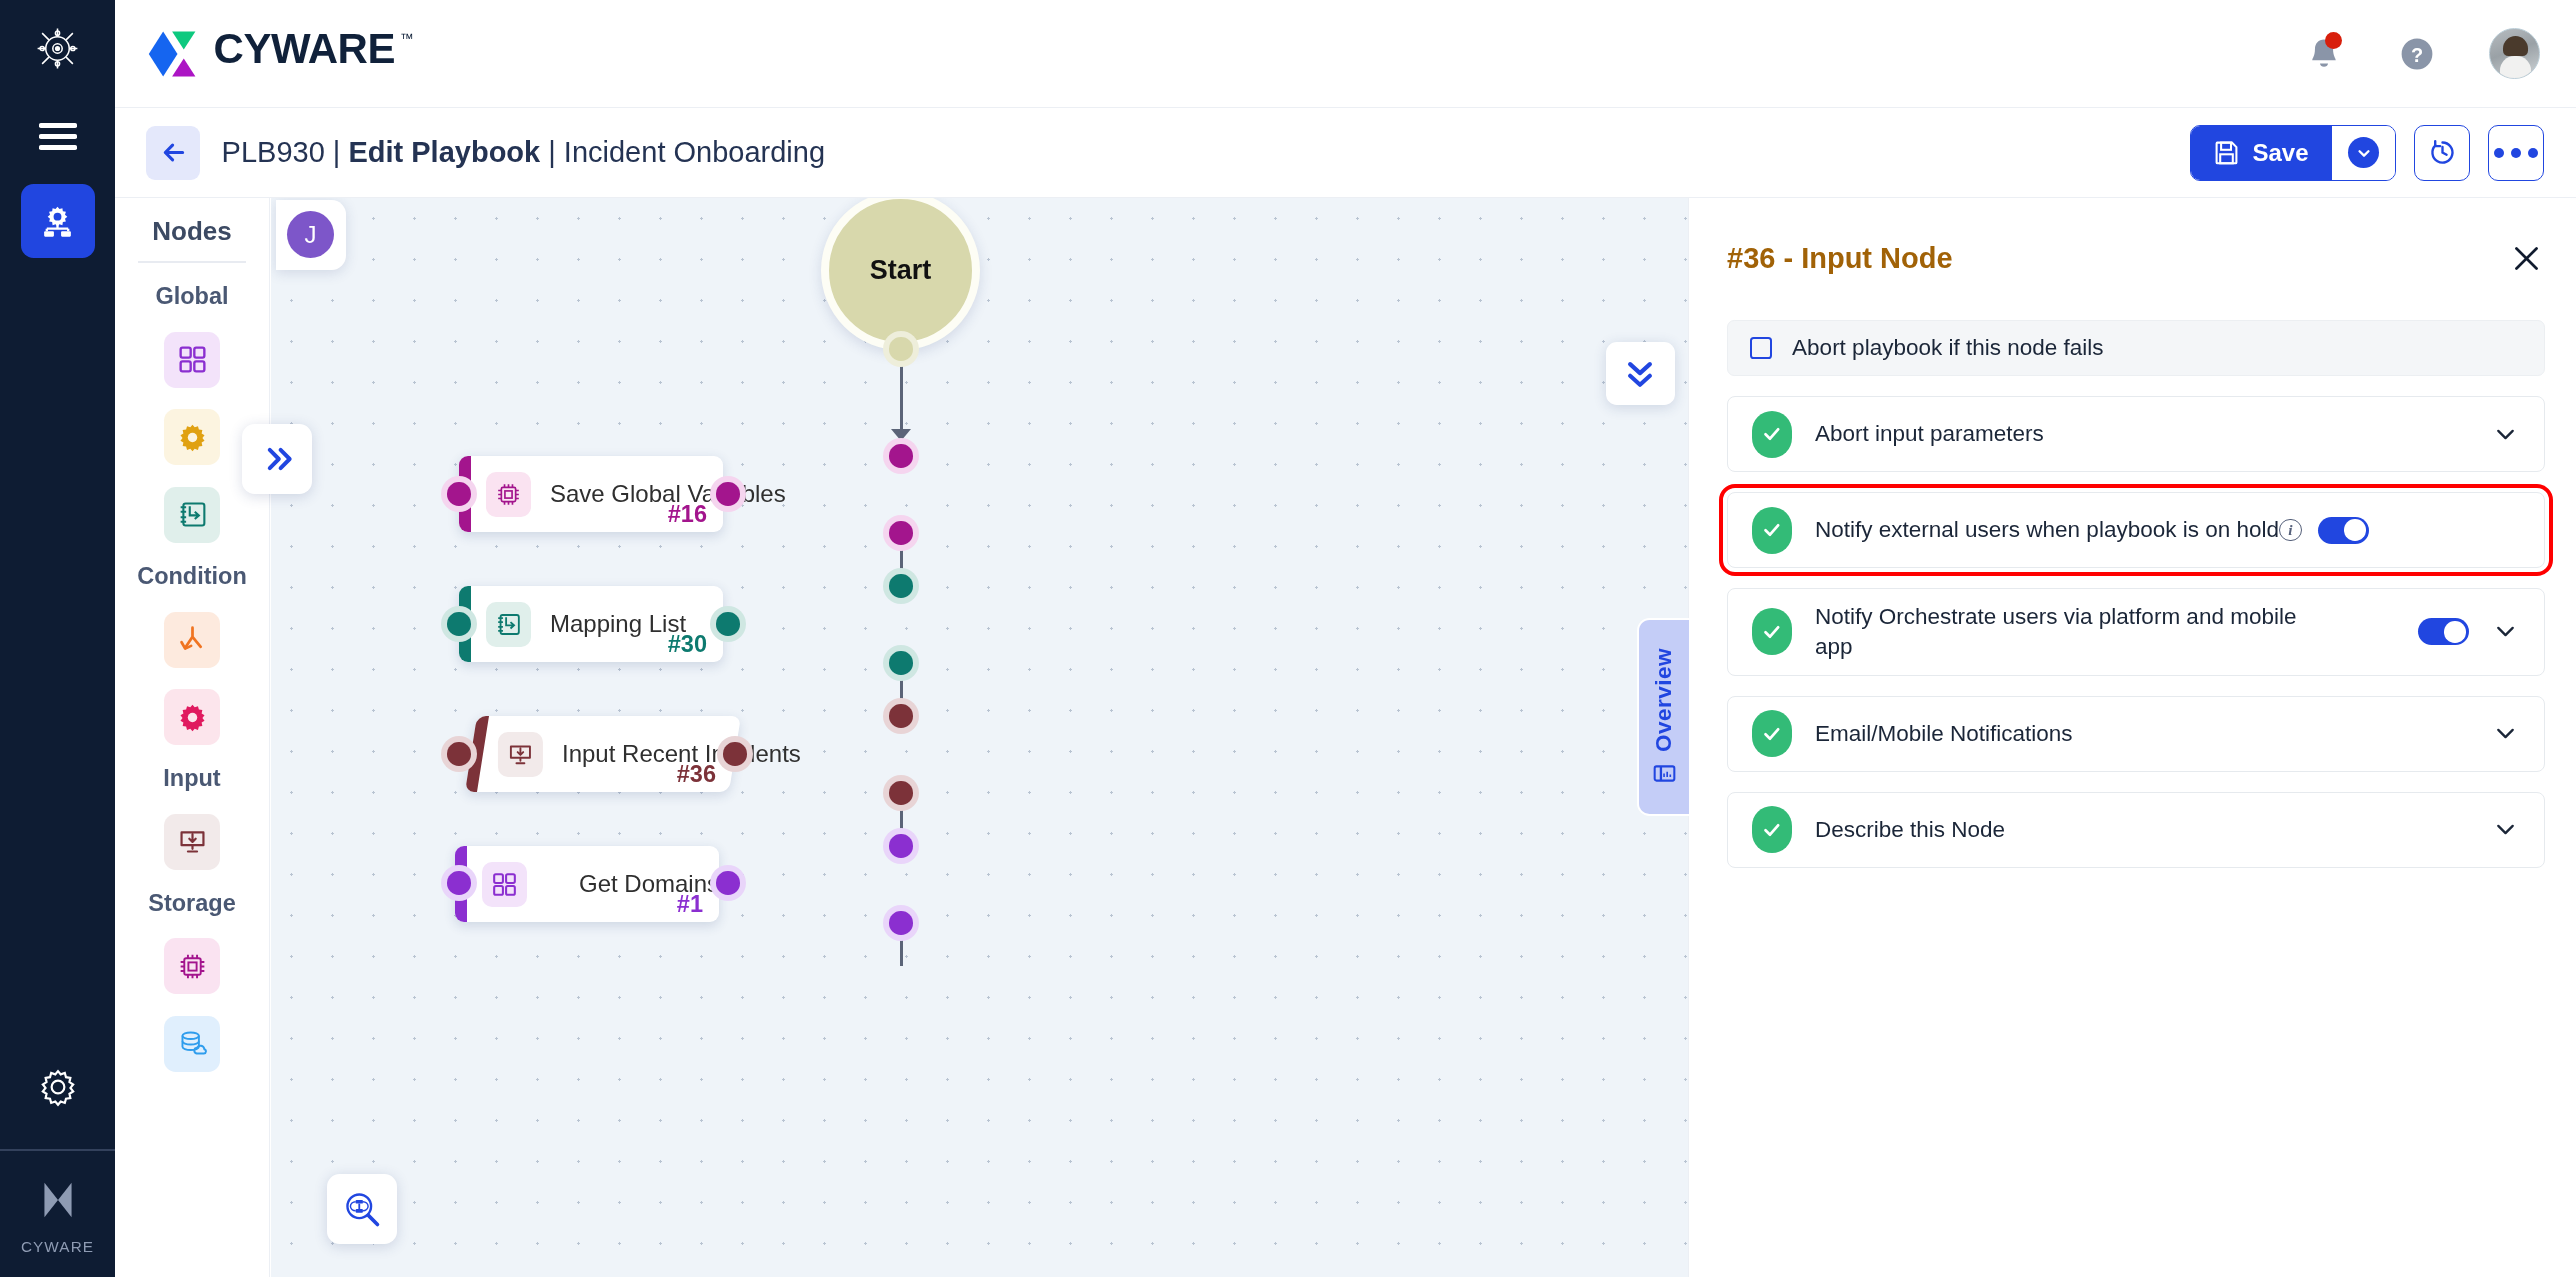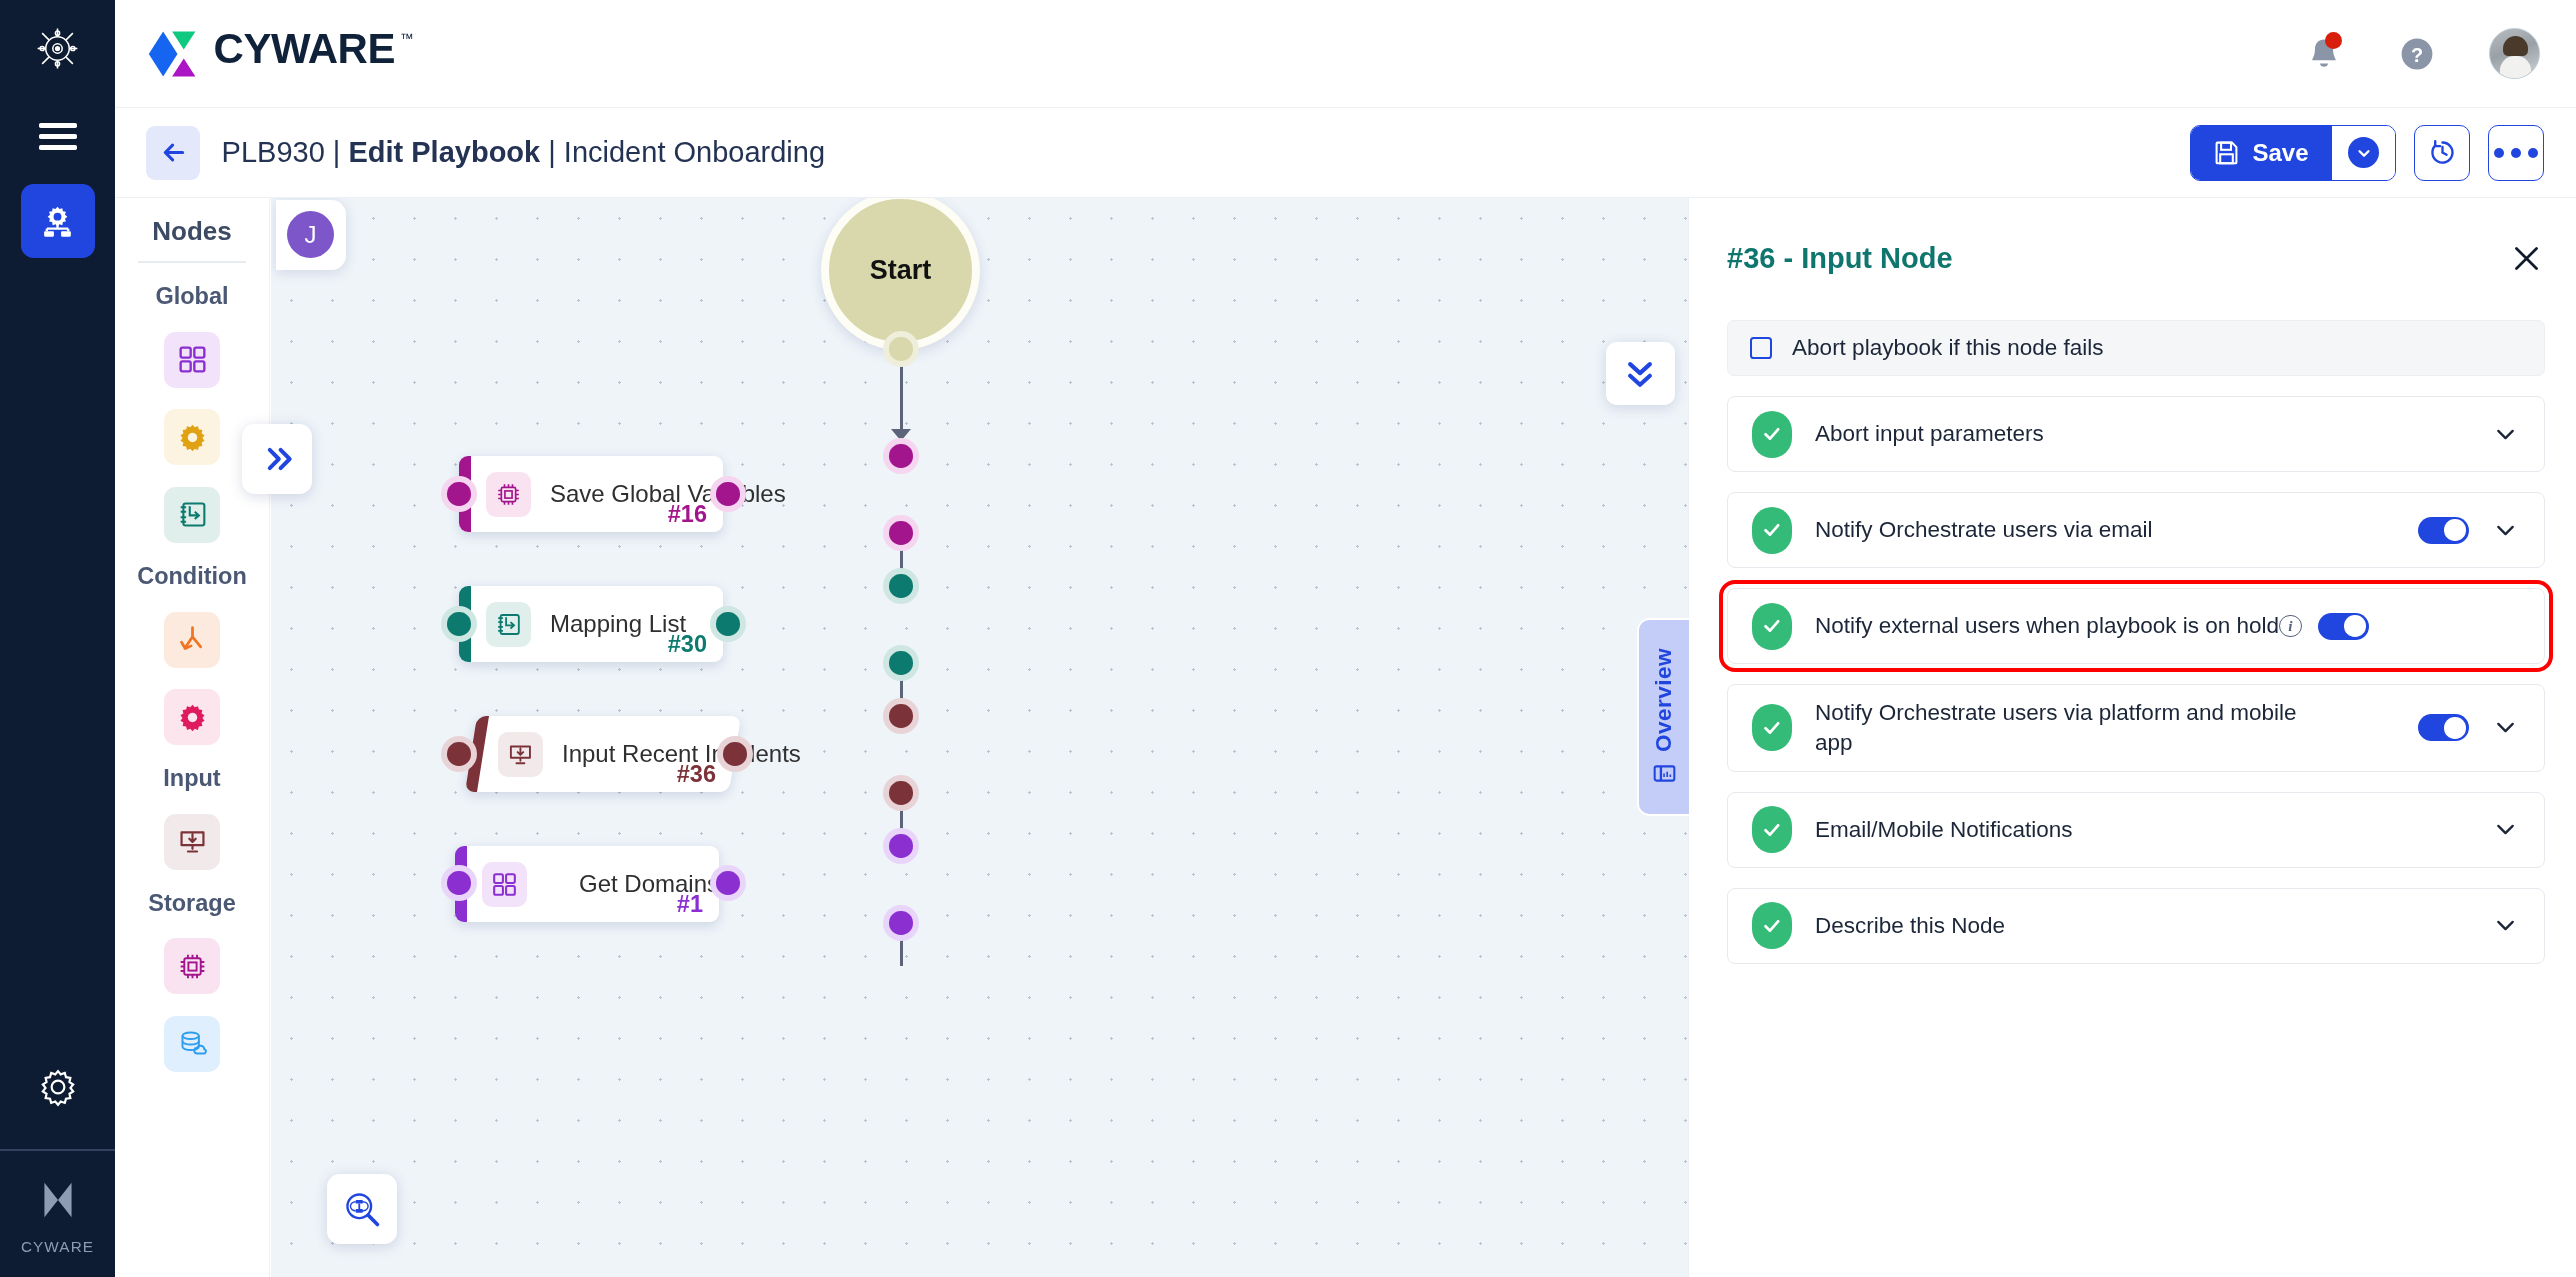--- a/index.html
+++ b/index.html
@@ -187,21 +187,21 @@
   .arrowhead { position:absolute; width:0;height:0; z-index:3;
      border-left:10px solid transparent; border-right:10px solid transparent;
      border-top:12.6px solid #5b6478;}
 
   
   .detail {
     position:absolute; left:1688px; top:198px; width:888px; height:1079px; background:#fff;
     border-left:1.8px solid #eceff4;
   }
   .detail-head { display:flex; align-items:center; padding: 41px 31px 0 38px; }
-  .detail-title { font-size:29px; font-weight:700; color:#0f766e; }
+  .detail-title { font-size:29px; font-weight:700; color:#a16207; }
   .detail-close { margin-left:auto; cursor:pointer; width:38px;height:38px;
       display:flex;align-items:center;justify-content:center;}
   .abort-row {
     margin: 43px 31px 0 38px; height:56px; background:#f4f6f8; border-radius:7.2px;
     border:0.9px solid #eceff2; display:flex; align-items:center; padding-left:21.6px; gap:20px;
   }
   .chk { width:22.5px;height:22.5px;border:2.7px solid #2146e0;border-radius:3.6px; cursor:pointer; flex:none;}
   .abort-label { font-size:22.5px; color:#1b2638; }
 
   .acc { margin: 20px 31px 0 38px; min-height:76px; background:#fff; border:0.9px solid #e6eaee;
@@ -595,36 +595,20 @@
       <span class="acc-label">Abort input parameters</span>
       <span class="acc-right">
         <span class="chev">
           <svg width="27" height="27" viewBox="0 0 30 30" fill="none" stroke="#1b2638" stroke-width="2.6" stroke-linecap="round" stroke-linejoin="round">
               <path d="M7 11 L15 19 L23 11"></path>
             </svg>
         </span>
       </span>
     </div>
 
-    <div class="acc">
-      <span class="tick">
-        <svg width="21.6" height="21.6" viewBox="0 0 24 24" fill="none" stroke="#fff" stroke-width="3" stroke-linecap="round" stroke-linejoin="round">
-            <path d="M5 12.5 L10 17.5 L19 7"></path>
-          </svg>
-      </span>
-      <span class="acc-label">Notify Orchestrate users via email</span>
-      <span class="acc-right">
-        <span class="toggle"></span>
-        <span class="chev">
-          <svg width="27" height="27" viewBox="0 0 30 30" fill="none" stroke="#1b2638" stroke-width="2.6" stroke-linecap="round" stroke-linejoin="round">
-              <path d="M7 11 L15 19 L23 11"></path>
-            </svg>
-        </span>
-      </span>
-    </div>
 
     <div class="acc highlight">
       <span class="tick">
         <svg width="21.6" height="21.6" viewBox="0 0 24 24" fill="none" stroke="#fff" stroke-width="3" stroke-linecap="round" stroke-linejoin="round">
             <path d="M5 12.5 L10 17.5 L19 7"></path>
           </svg>
       </span>
       <span class="acc-label">Notify external users when playbook is on hold</span>
       <span class="info-i">i</span>
       <span class="acc-right" style="margin-left:16px;">

